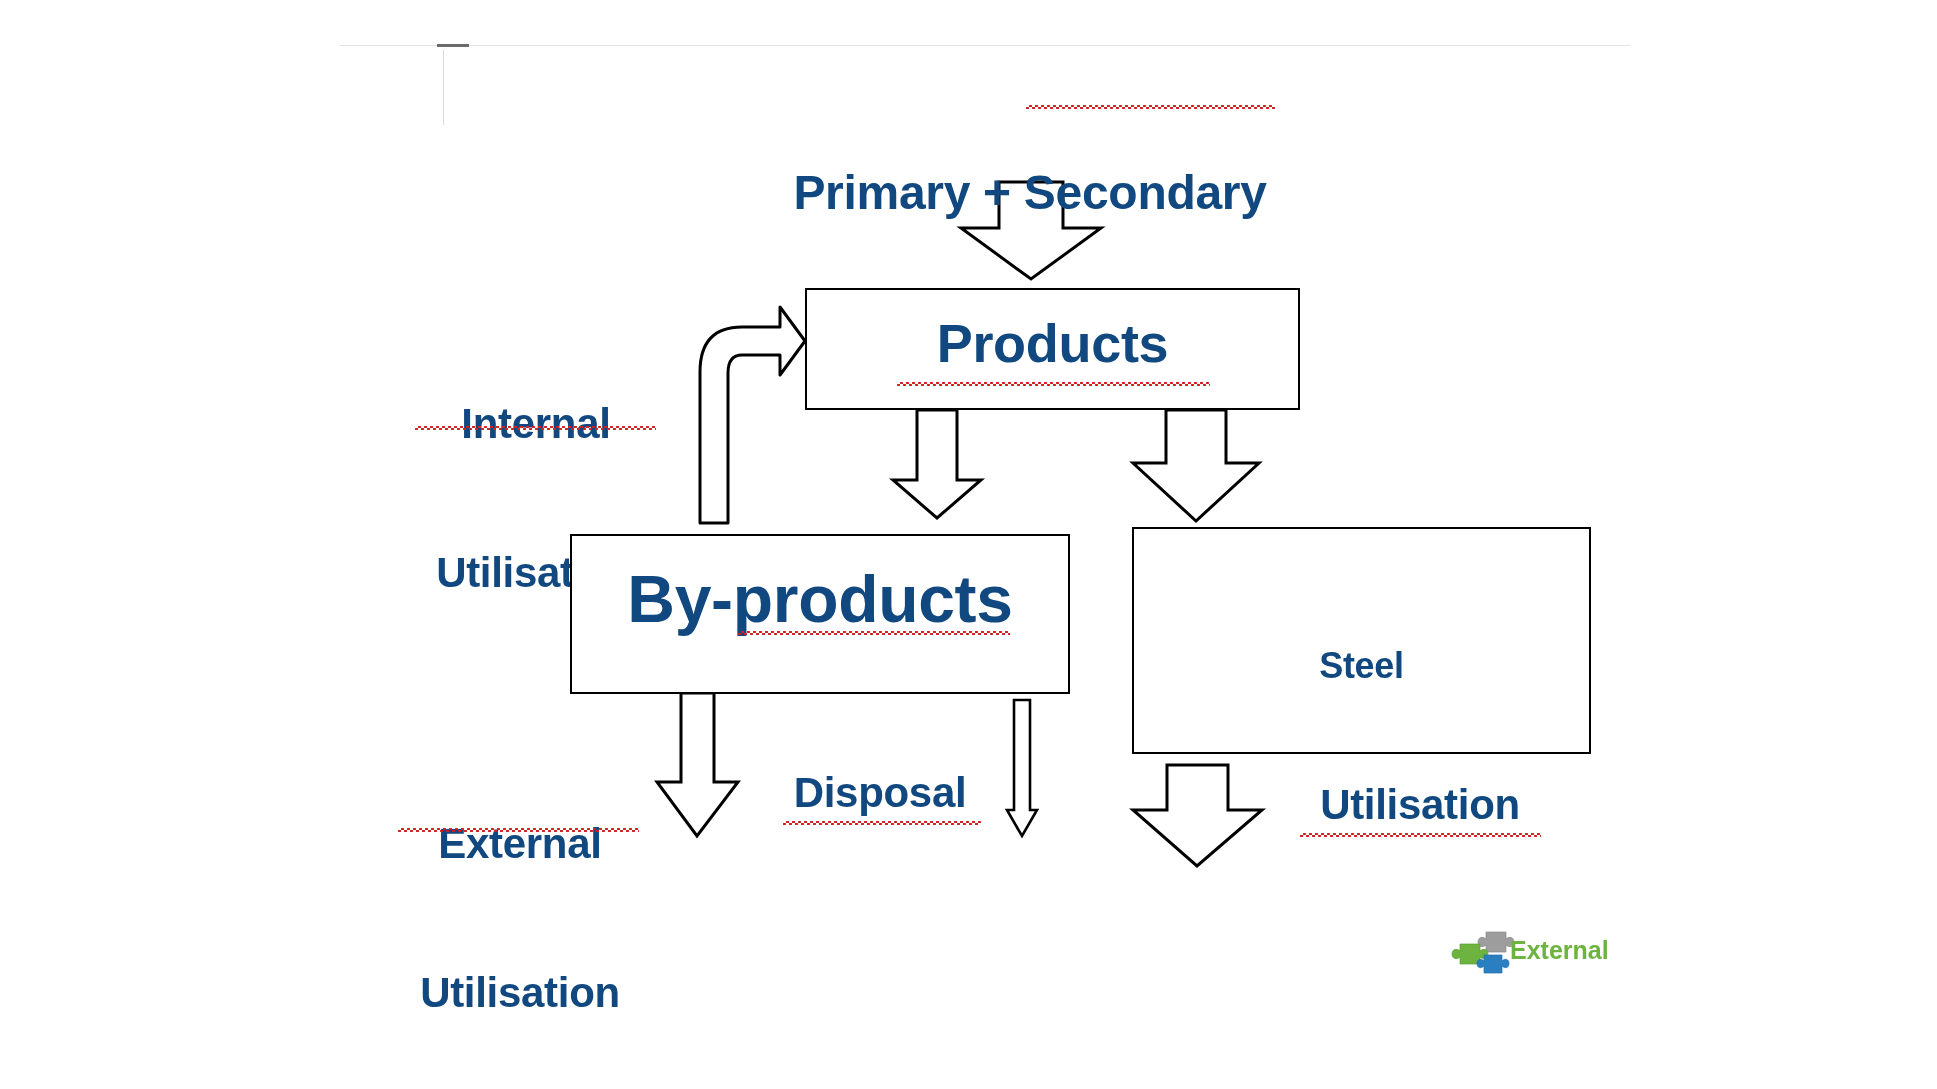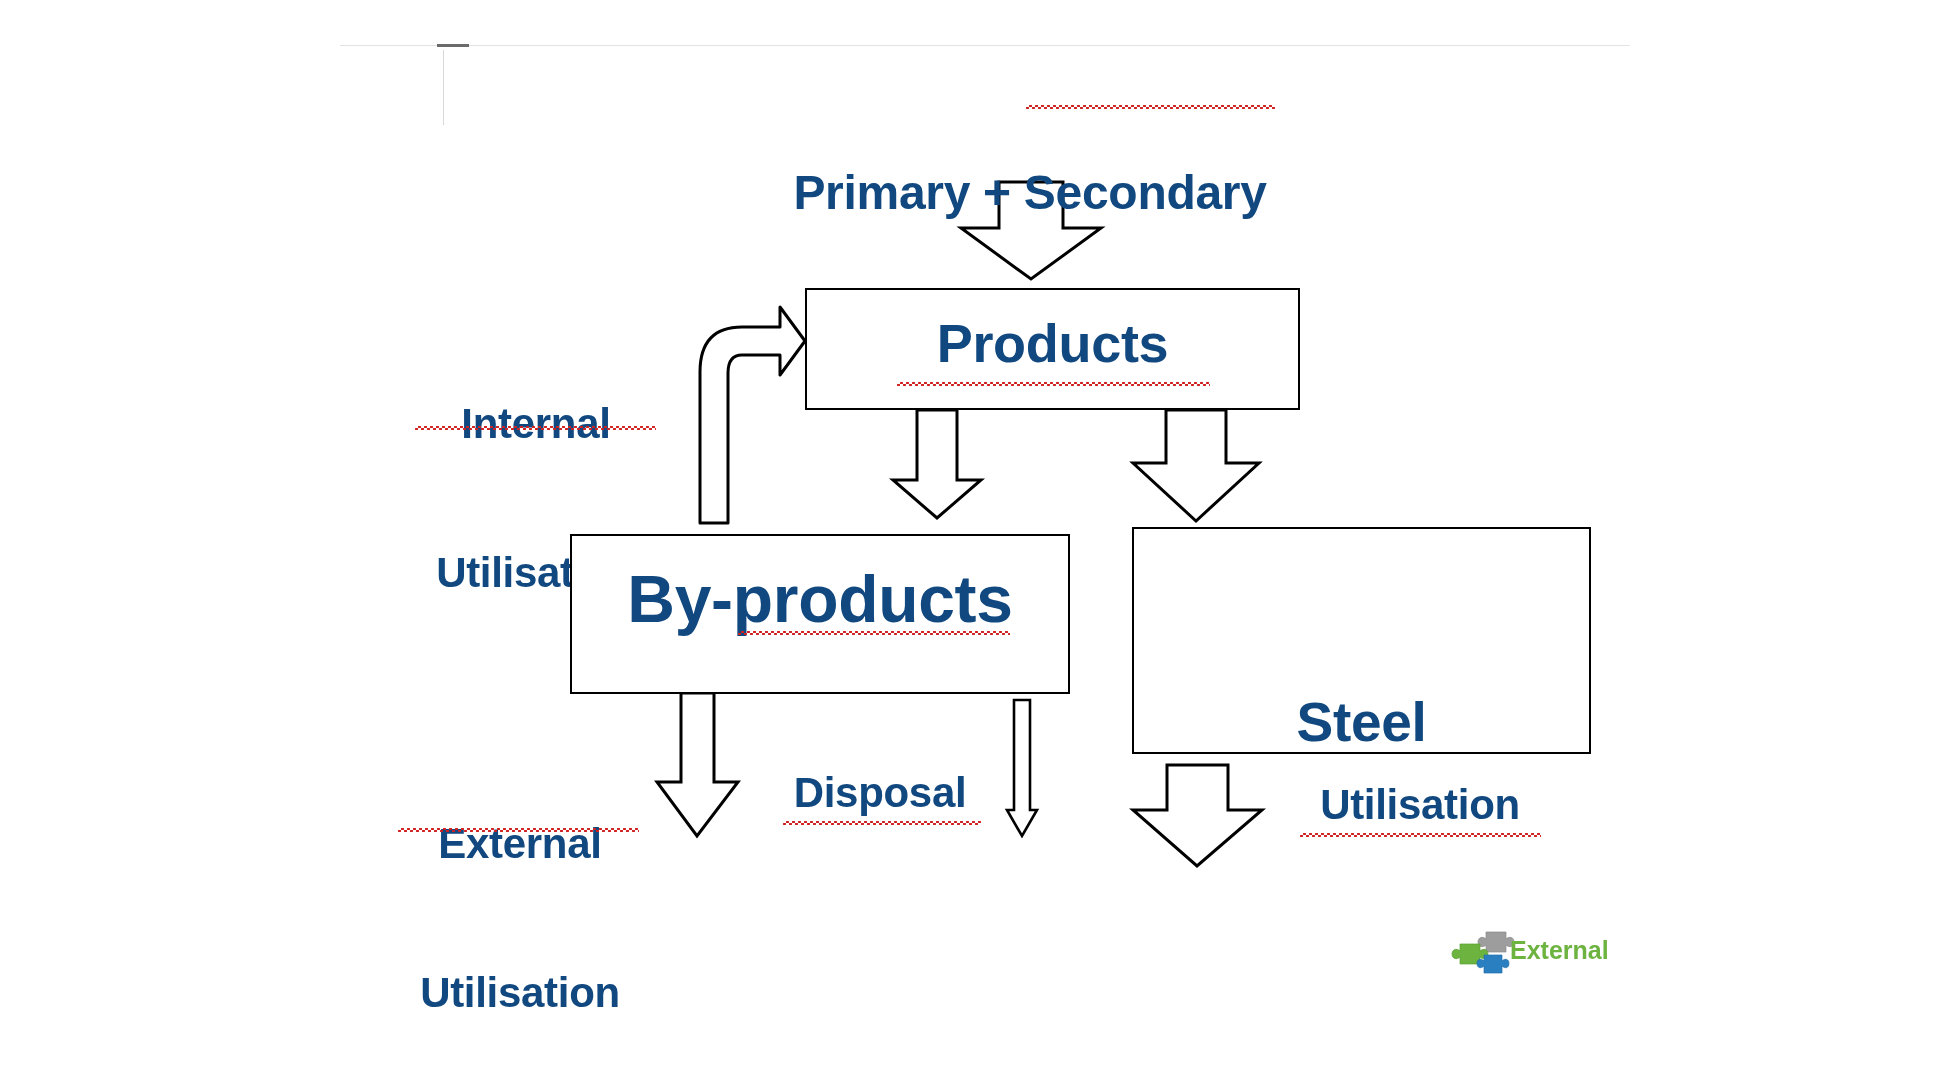--- a/index.html
+++ b/index.html
@@ -151,21 +151,21 @@
     <div>Internal</div>
     <div>Utilisation</div>
   </div>
   <div class="sp" style="left:415px; top:426px; width:241px;"></div>
 
   <div class="box" style="left:570px; top:534px; width:500px; height:160px;"></div>
   <div class="dtxt" style="left:570px; top:561px; width:500px; font-size:66px;">By-products</div>
   <div class="sp" style="left:738px; top:631px; width:272px;"></div>
 
   <div class="box" style="left:1132px; top:527px; width:459px; height:227px;"></div>
-  <div class="dtxt" style="left:1132px; top:560px; width:459px; font-size:55px;">
+  <div class="dtxt" style="left:1132px; top:560px; width:459px; font-size:36px;">
     <div>Steel</div>
   </div>
 
   <div class="dtxt" style="left:380px; top:720px; width:280px; font-size:42px;">
     <div>External</div>
     <div>Utilisation</div>
   </div>
   <div class="sp" style="left:398px; top:828px; width:241px;"></div>
 
   <div class="dtxt" style="left:760px; top:768px; width:240px; font-size:42px;">Disposal</div>

